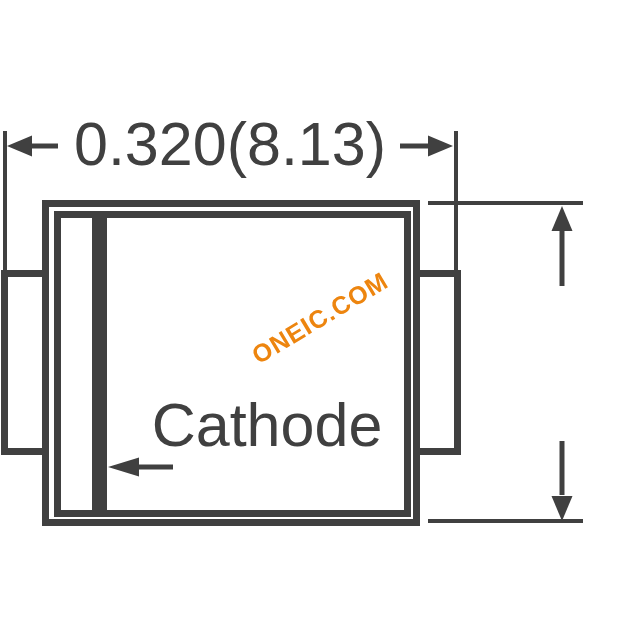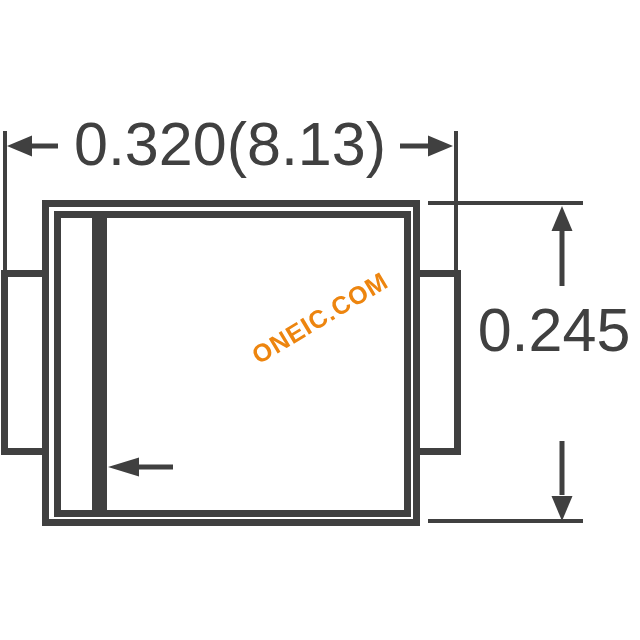--- a/index.html
+++ b/index.html
@@ -101,25 +101,25 @@
 
   <div class="tab tab-left"></div>
   <div class="tab tab-right"></div>
 
   <div class="body-outer"></div>
   <div class="body-inner"></div>
   <div class="cathode-band"></div>
 
   <div class="watermark">ONEIC.COM</div>
 
+  <div class="label cathode-label">Cathode</div>
 
   <div class="label width-dim-label">0.320(8.13)</div>
 
   <div class="label height-dim-label">
-    <div>0.245</div>
   </div>
 
   <svg class="overlay" width="640" height="640" viewBox="0 0 640 640">
 
     <g>
       <line x1="5" y1="131" x2="5" y2="272"></line>
       <line x1="456" y1="131" x2="456" y2="272"></line>
     </g>
 
     <g>

